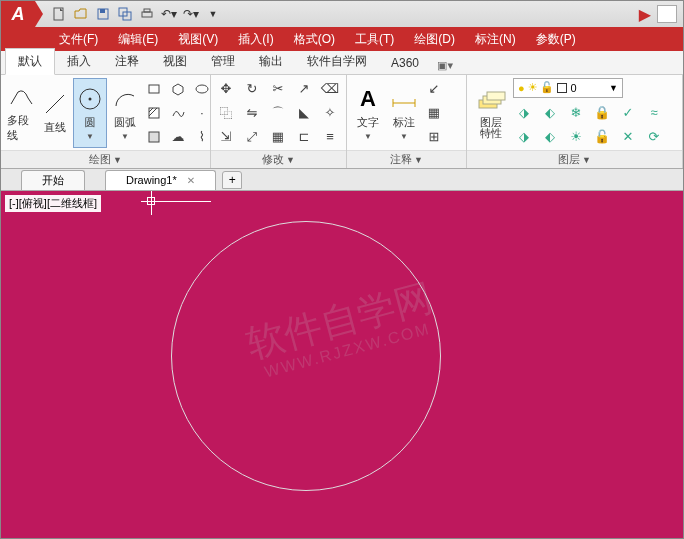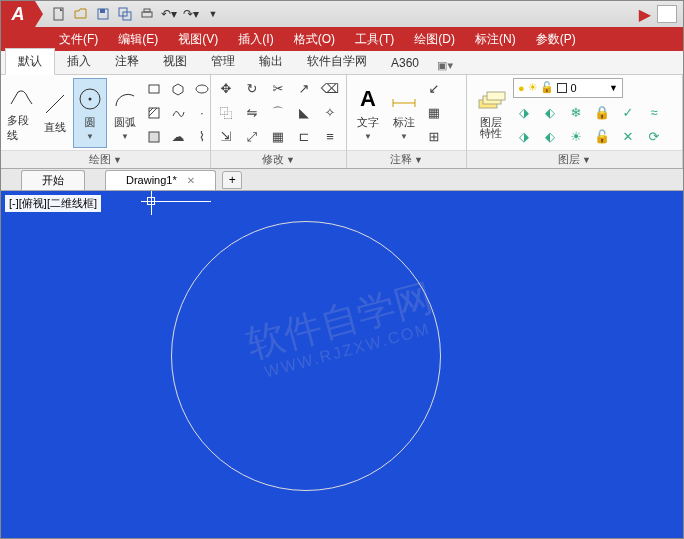--- a/index.html
+++ b/index.html
@@ -41,21 +41,21 @@
 .small-btn { width: 22px; height: 22px; display: flex; align-items: center; justify-content: center; cursor: pointer; font-size: 13px; color: #444; }
 
 .layer-combo { width: 110px; height: 20px; border: 1px solid #aaa; background: #fff; font-size: 11px; display: flex; align-items: center; padding: 0 4px; margin-bottom: 2px; }
 
 .doc-tabs { height: 22px; background: #e8e8e8; display: flex; align-items: center; border-bottom: 1px solid #aaa; }
 .doc-tab { height: 20px; background: #f8f8f8; border: 1px solid #aaa; border-bottom: none; border-radius: 3px 3px 0 0; padding: 0 20px; font-size: 11px; display: flex; align-items: center; margin-left: 20px; cursor: pointer; position: relative; }
 .doc-tab.active { background: #ffffff; }
 .doc-tab .close { margin-left: 10px; color: #888; font-size: 10px; }
 .doc-add { width: 20px; height: 18px; border: 1px solid #aaa; background: #f4f4f4; margin-left: 6px; display: flex; align-items: center; justify-content: center; font-size: 12px; cursor: pointer; border-radius: 3px 3px 0 0;}
 
-.canvas { position: relative; height: 348px; background: #1d4ed8; }
+.canvas { position: relative; height: 348px; background: #be185d; }
 .vp-label { position: absolute; top: 4px; left: 4px; background: rgba(255,255,255,0.95); font-size: 11px; padding: 1px 4px; color: #000; }
 .crosshair-v { position: absolute; left: 150px; top: 0; width: 1px; height: 24px; background: #fff; }
 .crosshair-h { position: absolute; left: 140px; top: 10px; width: 70px; height: 1px; background: #fff; }
 .pickbox { position: absolute; left: 146px; top: 6px; width: 8px; height: 8px; border: 1px solid #fff; }
 .circle { position: absolute; left: 170px; top: 30px; width: 270px; height: 270px; border: 1px solid #ddd; border-radius: 50%; }
 .watermark { position: absolute; left: 50%; top: 40%; transform: translate(-50%,-50%) rotate(-15deg); color: rgba(200,200,200,0.18); font-size: 38px; text-align: center; line-height: 1.1; pointer-events: none; }
 .watermark .sub { font-size: 16px; letter-spacing: 2px; }
 
 svg { overflow: visible; }
 </style>

